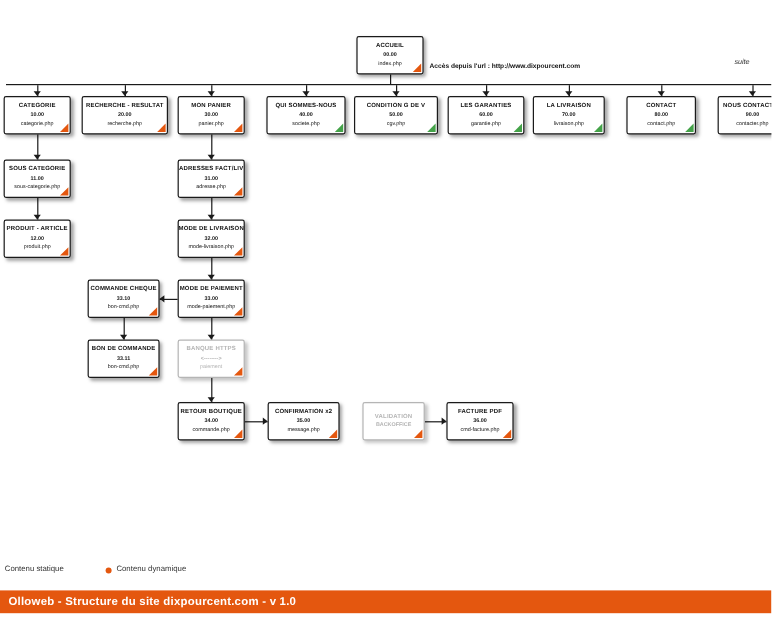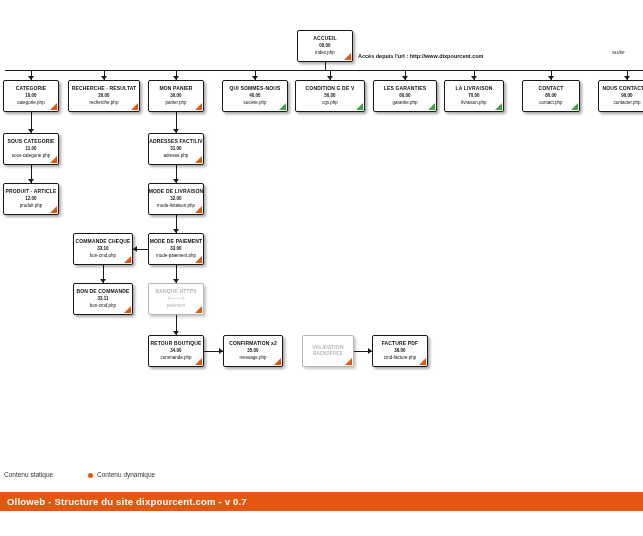--- a/index.html
+++ b/index.html
@@ -215,15 +215,15 @@
       </div>
     </div>
 
   <div class="legend">
     <span class="lab-static">Contenu statique</span>
     <span class="dot" style="background: rgb(228, 87, 15);"></span>
     <span class="lab-dyn">Contenu dynamique</span>
   </div>
 
   <div class="footer" style="background: rgb(228, 87, 15);">
-    <span>Olloweb - Structure du site dixpourcent.com - v 0.7</span>
+    <span>Olloweb - Structure du site dixpourcent.com - v 1.0</span>
   </div>
 </div>
 
 </body></html>

